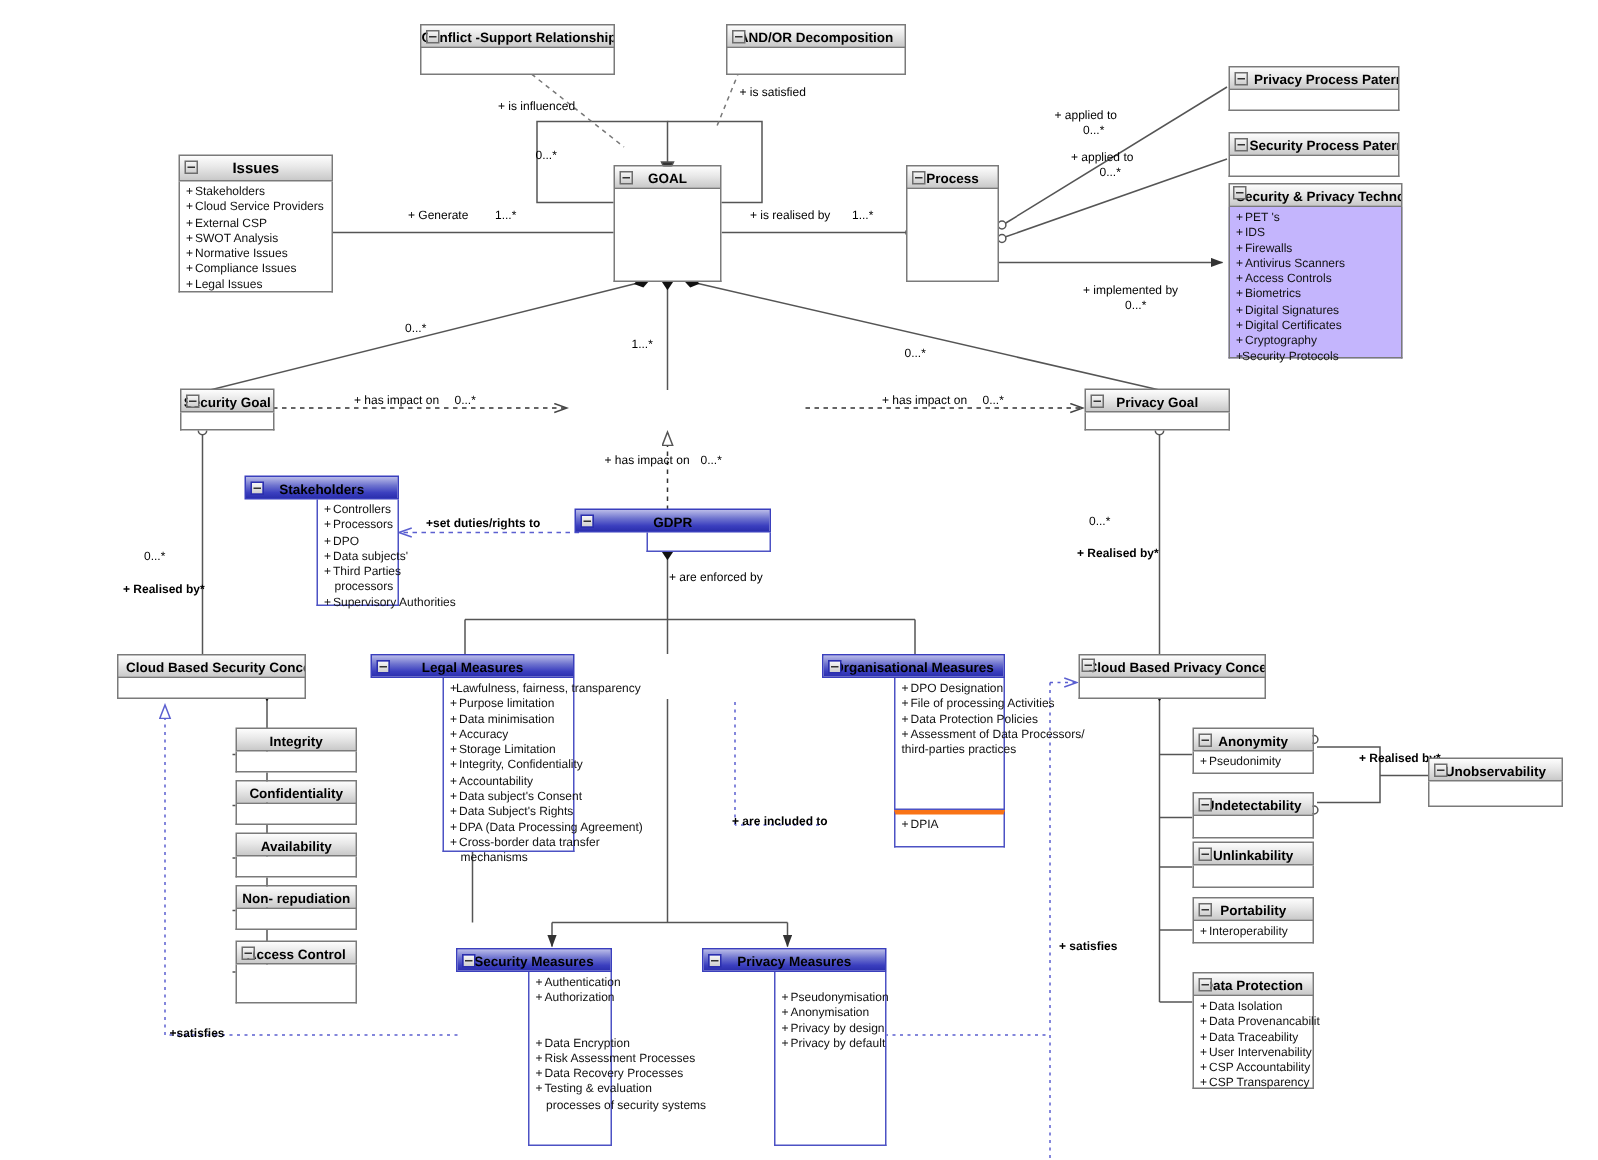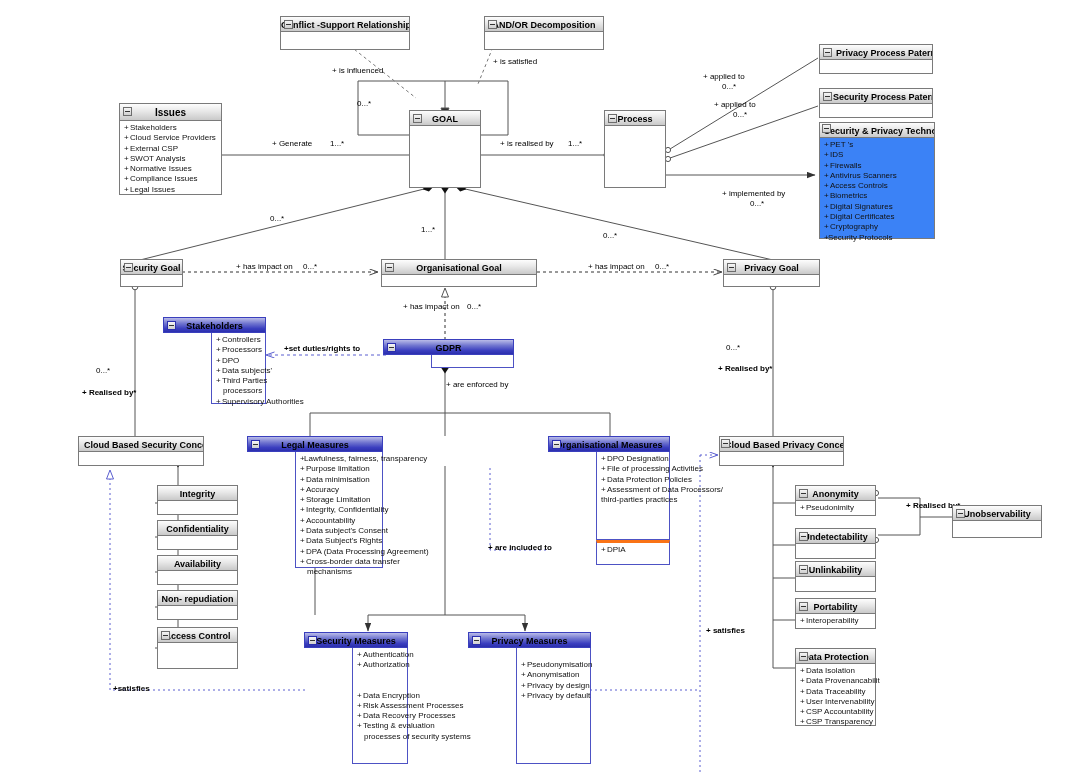--- a/index.html
+++ b/index.html
@@ -33,21 +33,21 @@
     line-height:10.3px;
     color:#111;
   }
   .node .body.empty{padding:0;}
   .node .body ul{list-style:none;margin:0;padding:0;}
   .node .body li{white-space:nowrap;}
   .node .body li .plus{display:inline-block;width:6px;}
   .node .body li.cont{padding-left:7px;}
 
   
-  .node.greybody .body{background:#3b82f6;}
+  .node.greybody .body{background:#c4b5fd;}
 
   
   .node.blue .hdr{
     background:linear-gradient(to bottom,#b9bbe8 0%,#6f74cf 40%,#3b3fbf 75%,#2b2fae 100%);
     border:1px solid #3a3fbd;
     color:#000;
   }
   .node.blue .body{border:1px solid #4d52c4;border-top:none;margin-left:48px;}
   .node.blue .body.sep{border-top:3px solid #f97316;}
 
@@ -333,27 +333,20 @@
   </div>
 
   <div class="node" style="left:86px;top:259px;width:97px;padding-left:34px;">
     <div class="hdr">
       <span class="minus"></span>
       <span>Security Goal</span>
     </div>
     <div class="body empty" style="height:12px;"></div>
   </div>
 
-  <div class="node" style="left:381px;top:259px;width:156px;">
-    <div class="hdr">
-      <span class="minus"></span>
-      <span>Organisational Goal</span>
-    </div>
-    <div class="body empty" style="height:12px;"></div>
-  </div>
 
   <div class="node" style="left:723px;top:259px;width:97px;">
     <div class="hdr">
       <span class="minus"></span>
       <span>Privacy Goal</span>
     </div>
     <div class="body empty" style="height:12px;"></div>
   </div>
 
   <div class="node blue" style="left:163px;top:317px;width:103px;">

